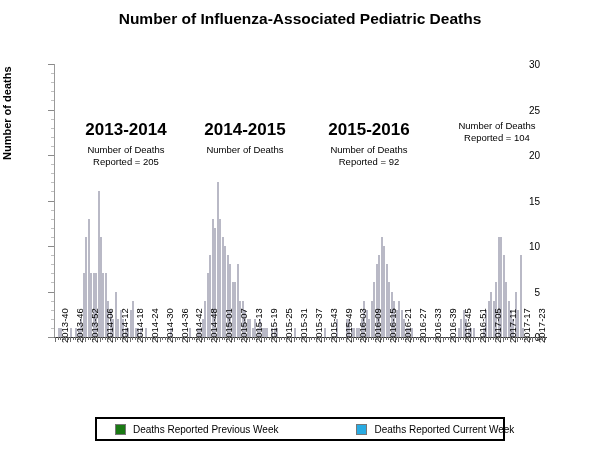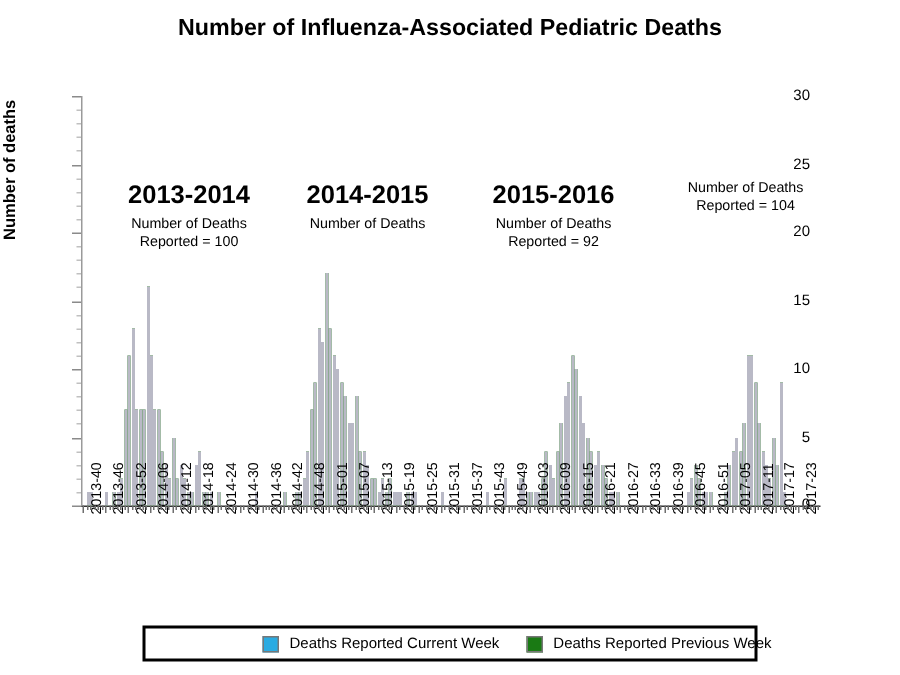--- a/index.html
+++ b/index.html
@@ -588,42 +588,42 @@
       <div class="x-tick-mark" style="left: 537.303px; height: 3px;"></div>
       <div class="x-tick-mark" style="left: 539.788px; height: 3px;"></div>
       <div class="x-tick-mark" style="left: 542.273px; height: 3px;"></div>
       <div class="x-tick-mark" style="left: 544.758px; height: 3px;"></div>
     </div>
 
   <div id="annotations-layer">
       <div class="season-annot" style="left: 66px; top: 120px;">
         <div class="season-name">2013-2014</div>
         <div class="season-sub">Number of Deaths</div>
-        <div class="season-sub">Reported = 100</div>
+        <div class="season-sub">Reported = 205</div>
       </div>
       <div class="season-annot" style="left: 185px; top: 120px;">
         <div class="season-name">2014-2015</div>
         <div class="season-sub">Number of Deaths</div>
       </div>
       <div class="season-annot" style="left: 309px; top: 120px;">
         <div class="season-name">2015-2016</div>
         <div class="season-sub">Number of Deaths</div>
         <div class="season-sub">Reported = 92</div>
       </div>
       <div class="season-annot" style="left: 437px; top: 120px;">
         <div class="season-sub">Number of Deaths</div>
         <div class="season-sub">Reported = 104</div>
       </div>
     </div>
 
 
   <div id="legend-box">
+    <div class="legend-entry" id="legend-entry-prev">
+      <span class="legend-swatch swatch-prev"></span>
+      <span>Deaths Reported Previous Week</span>
+    </div>
     <div class="legend-entry" id="legend-entry-curr">
       <span class="legend-swatch swatch-curr"></span>
       <span>Deaths Reported Current Week</span>
     </div>
-    <div class="legend-entry" id="legend-entry-prev">
-      <span class="legend-swatch swatch-prev"></span>
-      <span>Deaths Reported Previous Week</span>
-    </div>
   </div>
 
 </div>
 
 </body></html>

